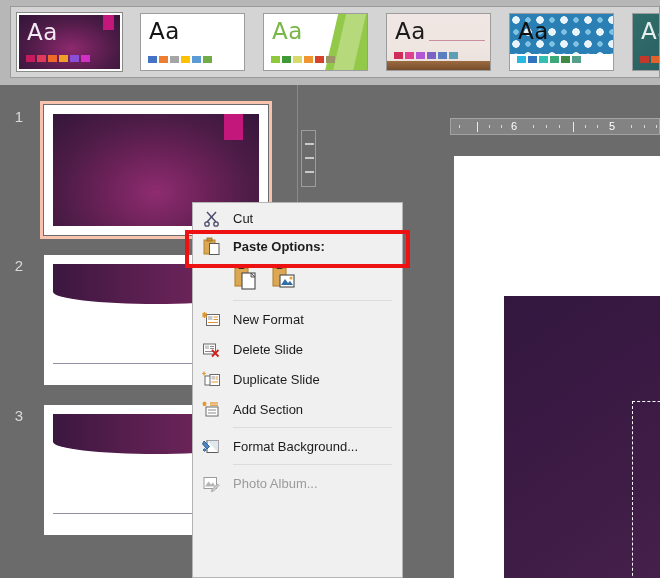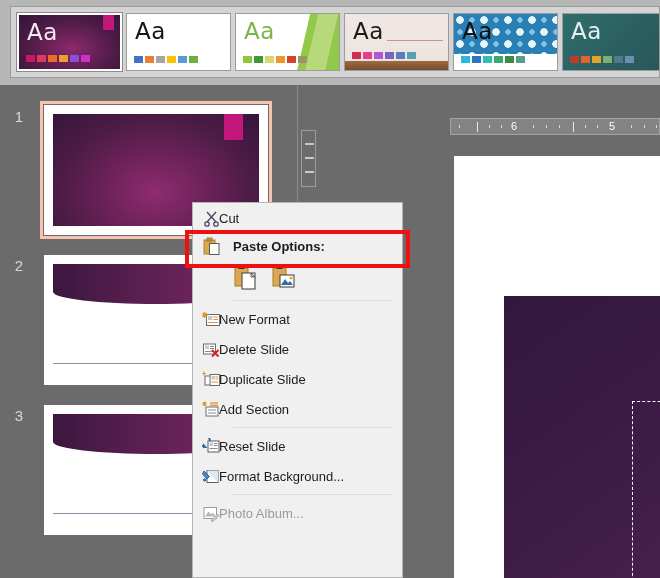--- a/index.html
+++ b/index.html
@@ -13,21 +13,21 @@
 
   
   .ribbon {
     position: absolute; left: 0; top: 0; width: 660px; height: 85px;
     background: #b7b7b7;
   }
   .gallery {
     position: absolute; left: 10px; top: 6px; right: 0; height: 72px;
     background: #d4d4d4;
     border: 1px solid #9a9a9a;
-    display: flex; align-items: center; gap: 4px;
+    display: flex; align-items: center; gap: 18px;
     padding: 0 6px;
     overflow: hidden;
   }
   .theme {
     position: relative;
     width: 105px; height: 58px;
     flex: 0 0 105px;
     background: #fff;
     border: 1px solid #9c9c9c;
     overflow: hidden;
@@ -182,21 +182,21 @@
     border: 1px solid #b4b4b4;
     font-size: 13px; color: #1c1c1c;
   }
   .ctx-gutter {
     position: absolute; left: 0; top: 0; width: 34px; height: 100%;
     background: #f0f0f0;
   }
   .ctx-item {
     position: relative; height: 30px;
     display: flex; align-items: center;
-    padding-left: 26px;
+    padding-left: 40px;
     white-space: nowrap;
   }
   .ctx-item .ico {
     position: absolute; left: 8px; top: 50%; transform: translateY(-50%);
     width: 20px; height: 20px;
     display: flex; align-items: center; justify-content: center;
   }
   .ctx-item.hl { background: #a8a8a8; }
   .ctx-item.disabled { color: #9b9b9b; }
   .ctx-item .arrow {
@@ -483,34 +483,20 @@
           <line x1="8" y1="4.2" x2="16" y2="4.2" stroke="#e0962e" stroke-width="1.3"></line>
           <path d="M2.5 0.8 L2.5 5 M0.5 2.9 L4.5 2.9 M1 1.2 L4 4.6 M4 1.2 L1 4.6" stroke="#e0962e" stroke-width="1.1"></path>
         </svg>
       </span>
       <span class="ctx-label">Add Section</span>
     </div>
 
     <div class="sep"></div>
 
 
-    <div class="ctx-item">
-      <span class="ico">
-        <svg width="18" height="16" viewBox="0 0 18 16">
-          <rect x="6" y="3" width="11" height="11" fill="#fff" stroke="#5a5a5a" stroke-width="1"></rect>
-          <rect x="7.5" y="4.5" width="3.5" height="3.5" fill="#c9c9c9"></rect>
-          <line x1="12" y1="5.5" x2="15.5" y2="5.5" stroke="#8a8a8a" stroke-width="1"></line>
-          <line x1="12" y1="7.5" x2="15.5" y2="7.5" stroke="#8a8a8a" stroke-width="1"></line>
-          <line x1="7.5" y1="10.5" x2="15.5" y2="10.5" stroke="#8a8a8a" stroke-width="1"></line>
-          <path d="M8 3 A5.5 5.5 0 1 0 2.6 8.6" fill="none" stroke="#2f6fa8" stroke-width="2"></path>
-          <path d="M1 5 L1 10 L5.5 10 Z" fill="#2f6fa8"></path>
-        </svg>
-      </span>
-      <span class="ctx-label">Reset Slide</span>
-    </div>
 
     <div class="ctx-item">
       <span class="ico">
         <svg width="18" height="17" viewBox="0 0 18 17">
           <rect x="5" y="2.5" width="11" height="12" fill="#fff" stroke="#5a5a5a" stroke-width="1"></rect>
           <path d="M5 2.5 L16 2.5 L16 14.5 Z" fill="#dfe7ef"></path>
           <path d="M2 3 L7.5 8.5 L5 11 L0.5 6 Z" fill="#4a86c8" stroke="#2f5a88" stroke-width="0.9"></path>
           <path d="M1 12 Q2.6 9 4.2 12 Q2.6 14.6 1 12 Z" fill="#4a86c8" stroke="#2f5a88" stroke-width="0.8"></path>
         </svg>
       </span>

